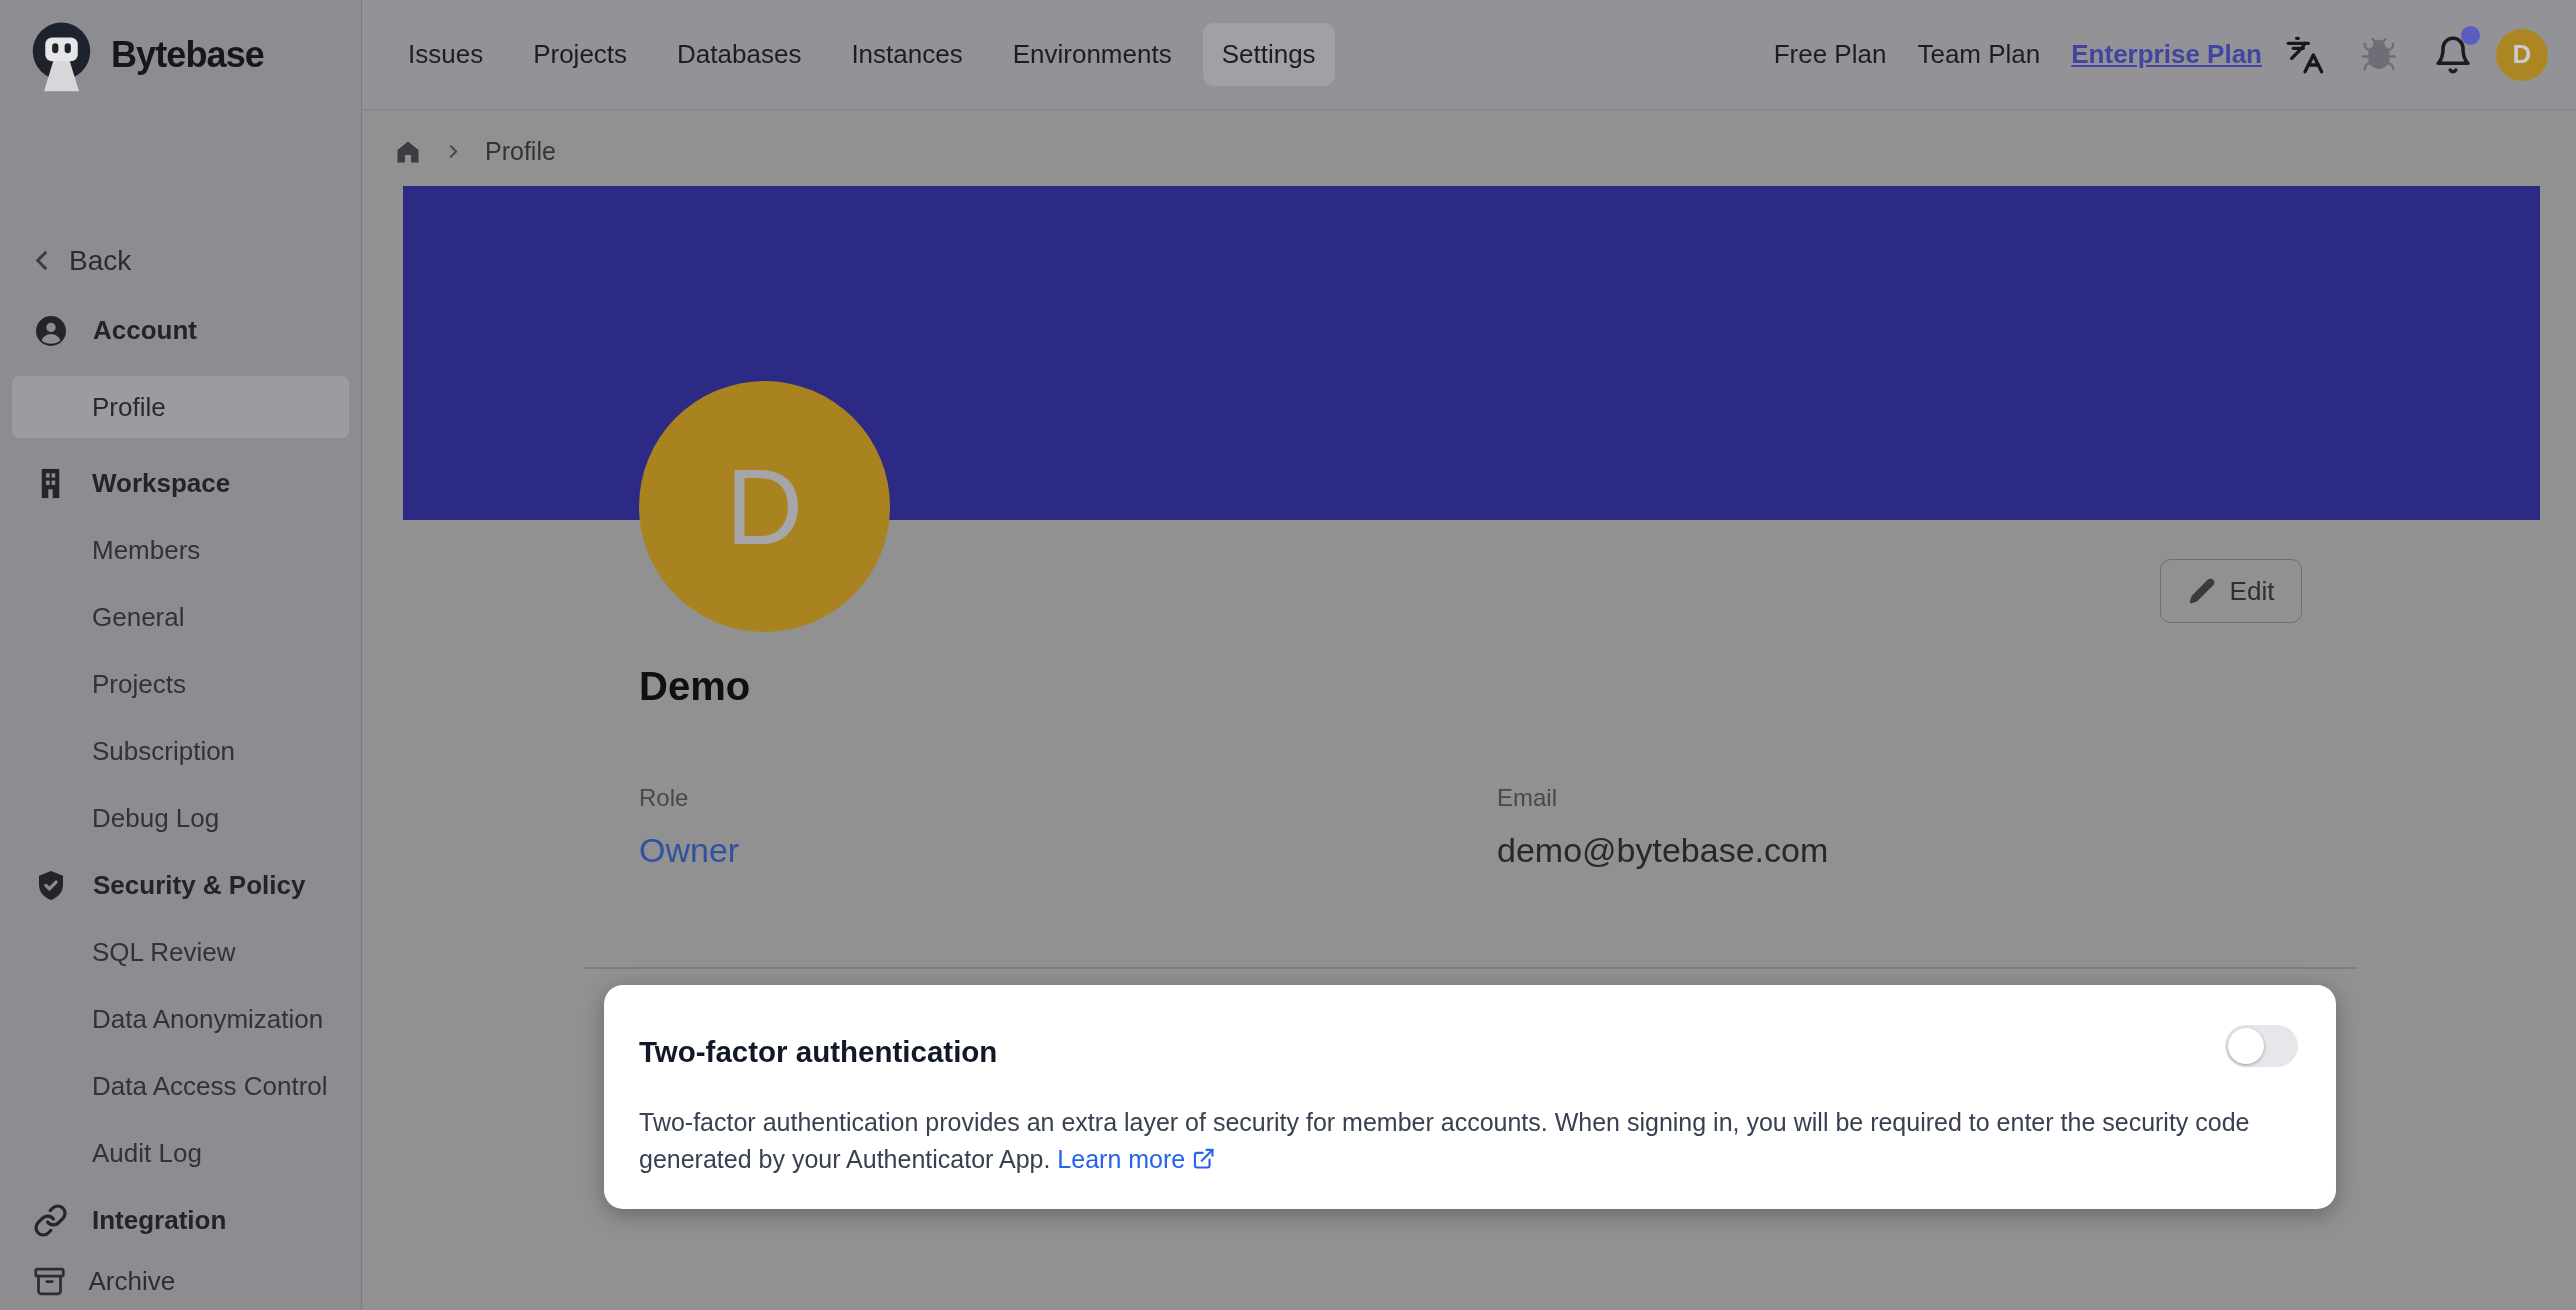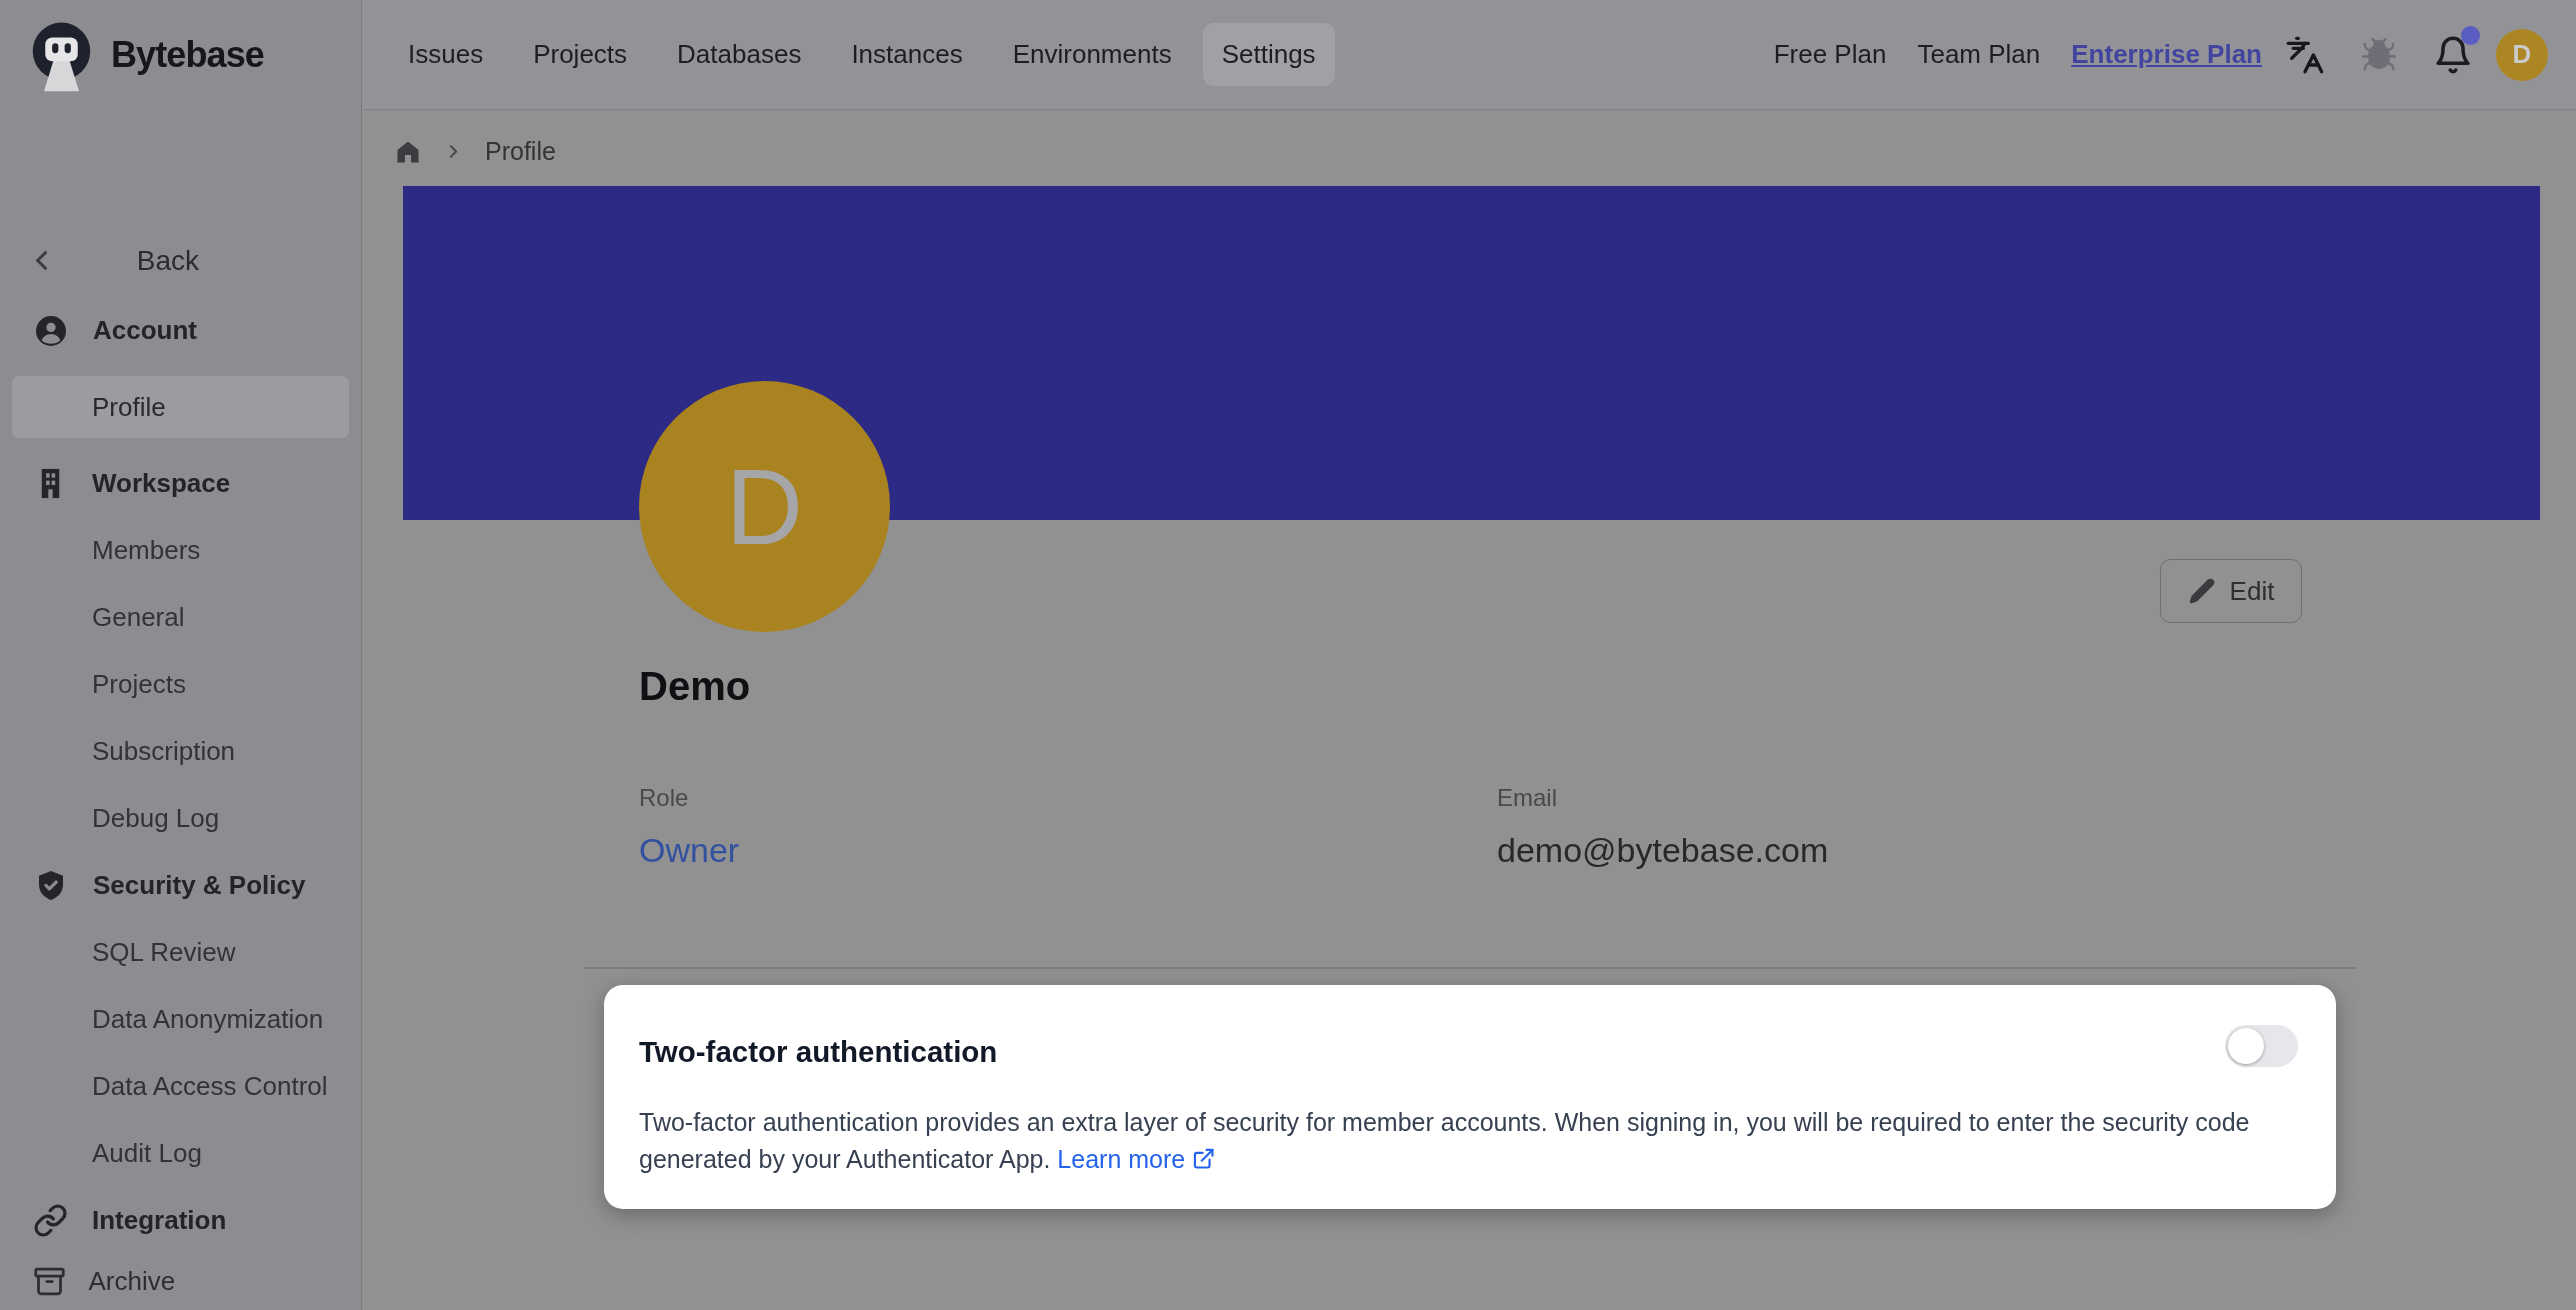--- a/index.html
+++ b/index.html
@@ -19,21 +19,21 @@
     display:flex; flex-direction:column; z-index:3;
   }
   .rail-logo {
     height:110px; display:flex; align-items:center; padding-left:24px; gap:12px;
     flex:none;
   }
   .logo-text { font-size:36px; font-weight:bold; color:#16161b; letter-spacing:-0.9px; }
   .rail-scroll { flex:1 1 auto; overflow:hidden; }
   .back-row {
     margin:126px 0 0 26px; height:49px; display:flex; align-items:center; gap:12px;
-    font-size:28px; color:#2b2b30; cursor:pointer; width:173px;justify-content:space-between;
+    font-size:28px; color:#2b2b30; cursor:pointer; width:173px;
   }
   .section-header {
     margin:24px 0 0 33px; height:43px; display:flex; align-items:center; gap:24px;
     font-size:26px; font-weight:bold; color:#232328;
   }
   .rail-item {
     margin:24px 12px 0 12px; height:43px; display:flex; align-items:center;
     padding-left:80px; font-size:26px; color:#323237; border-radius:7px; cursor:pointer;
   }
   .rail-item.active {

